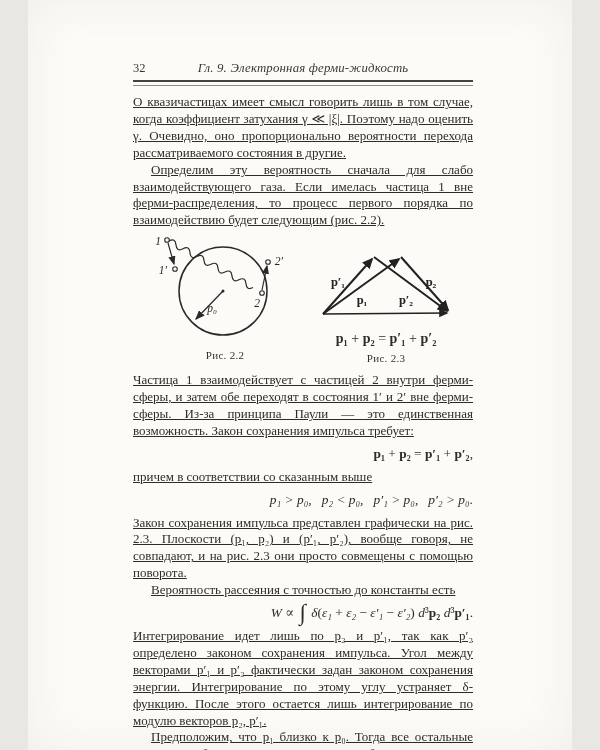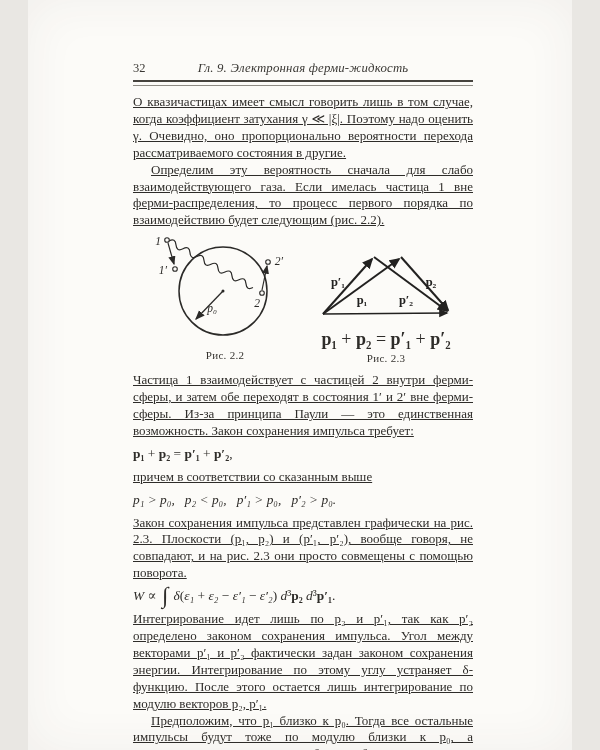--- a/index.html
+++ b/index.html
@@ -21,32 +21,32 @@
   .runhead{position:relative;height:17px;}
   .pagenum{position:absolute;left:0;top:0;font-size:12.5px;color:#3a3834;}
   .runtitle{display:block;text-align:center;font-style:italic;font-size:12.8px;color:#3a3834;letter-spacing:.2px;}
   .rule-thick{border-top:2px solid #46433e;margin-top:3px;}
   .rule-thin{border-top:1px solid #8f8c85;margin-top:3px;}
   
   p.body{margin:0;text-align:justify;text-decoration:underline;}
   p.first{margin-top:8px;}
   p.ind{text-indent:18px;}
   
-  .eq{text-align:left;margin:4px 0 5px;font-size:13.4px;line-height:20px;white-space:pre;}
+  .eq{text-align:right;margin:4px 0 5px;font-size:13.4px;line-height:20px;white-space:pre;}
   .eq .i,.i{font-style:italic;}
   .eq .v,.v{font-weight:bold;font-style:normal;}
   .eq .int{font-size:23px;font-style:normal;vertical-align:-3px;padding:0 2px;}
   
   .figs{display:flex;justify-content:space-between;margin:7px 0 5px;}
   .figwrap{text-align:center;}
   .fig22{width:160px;margin-left:14px;}
   .fig23{width:170px;margin-right:4px;padding-top:11px;}
   figure{margin:0;}
   figcaption{font-size:11px;color:#35332f;letter-spacing:.3px;margin-top:2px;}
-  .figeq{font-size:18px;margin-top:5px;white-space:pre;}
+  .figeq{font-size:14px;margin-top:5px;white-space:pre;}
   .svglab{font:italic 11.5px "Liberation Serif","DejaVu Serif",serif;fill:#2b2a28;}
   .svgvec{font:bold 12.5px "Liberation Serif","DejaVu Serif",serif;fill:#222120;}
 </style>
 </head>
 <body>
 
 <div class="page">
 
   <div class="runhead">
     <span class="pagenum">32</span>
@@ -114,19 +114,20 @@
 
   <p class="body">Частица 1 взаимодействует с частицей 2 внутри ферми-сферы, и затем обе переходят в состояния 1′ и 2′ вне ферми-сферы. Из-за принципа Паули — это единственная возможность. Закон сохранения импульса требует:</p>
 
   <div class="eq"><span class="v">p₁</span><span> + </span><span class="v">p₂</span><span> = </span><span class="v">p′₁</span><span> + </span><span class="v">p′₂</span><span>,</span></div>
 
   <p class="body">причем в соответствии со сказанным выше</p>
 
   <div class="eq"><span class="i">p₁ &gt; p₀,</span><span>   </span><span class="i">p₂ &lt; p₀,</span><span>   </span><span class="i">p′₁ &gt; p₀,</span><span>   </span><span class="i">p′₂ &gt; p₀.</span></div>
 
   <p class="body">Закон сохранения импульса представлен графически на рис. 2.3. Плоскости (p₁, p₂) и (p′₁, p′₂), вообще говоря, не совпадают, и на рис. 2.3 они просто совмещены с помощью поворота.</p>
+  <p class="body ind">Вероятность рассеяния с точностью до константы есть</p>
 
   <div class="eq"><span class="i">W</span><span> ∝ </span><span class="int">∫</span><span> </span><span class="i">δ</span><span>(</span><span class="i">ε₁</span><span> + </span><span class="i">ε₂</span><span> − </span><span class="i">ε′₁</span><span> − </span><span class="i">ε′₂</span><span>) </span><span class="i">d</span><span>³</span><span class="v">p₂</span><span> </span><span class="i">d</span><span>³</span><span class="v">p′₁</span><span>.</span></div>
 
   <p class="body">Интегрирование идет лишь по p₂ и p′₁, так как p′₂ определено законом сохранения импульса. Угол между векторами p′₁ и p′₂ фактически задан законом сохранения энергии. Интегрирование по этому углу устраняет δ-функцию. После этого остается лишь интегрирование по модулю векторов p₂, p′₁.</p>
   <p class="body ind">Предположим, что p₁ близко к p₀. Тогда все остальные импульсы будут тоже по модулю близки к p₀, а следовательно, на рис. 2.3 будут образовывать почти одинаковые углы с горизонтальной линией (с суммой p₁ + p₂). Следовательно, из соотношения между проекциями на эту ось можем написать соотношение между абсолютными значениями: p′₁ ≈ p₁ + p₂ − p′₂ Поскольку p′₂ &gt; p₀, то имеем p′₁ &lt; p₁ + p₂ − p₀.</p>
 
 </div>
 
 </body></html>

